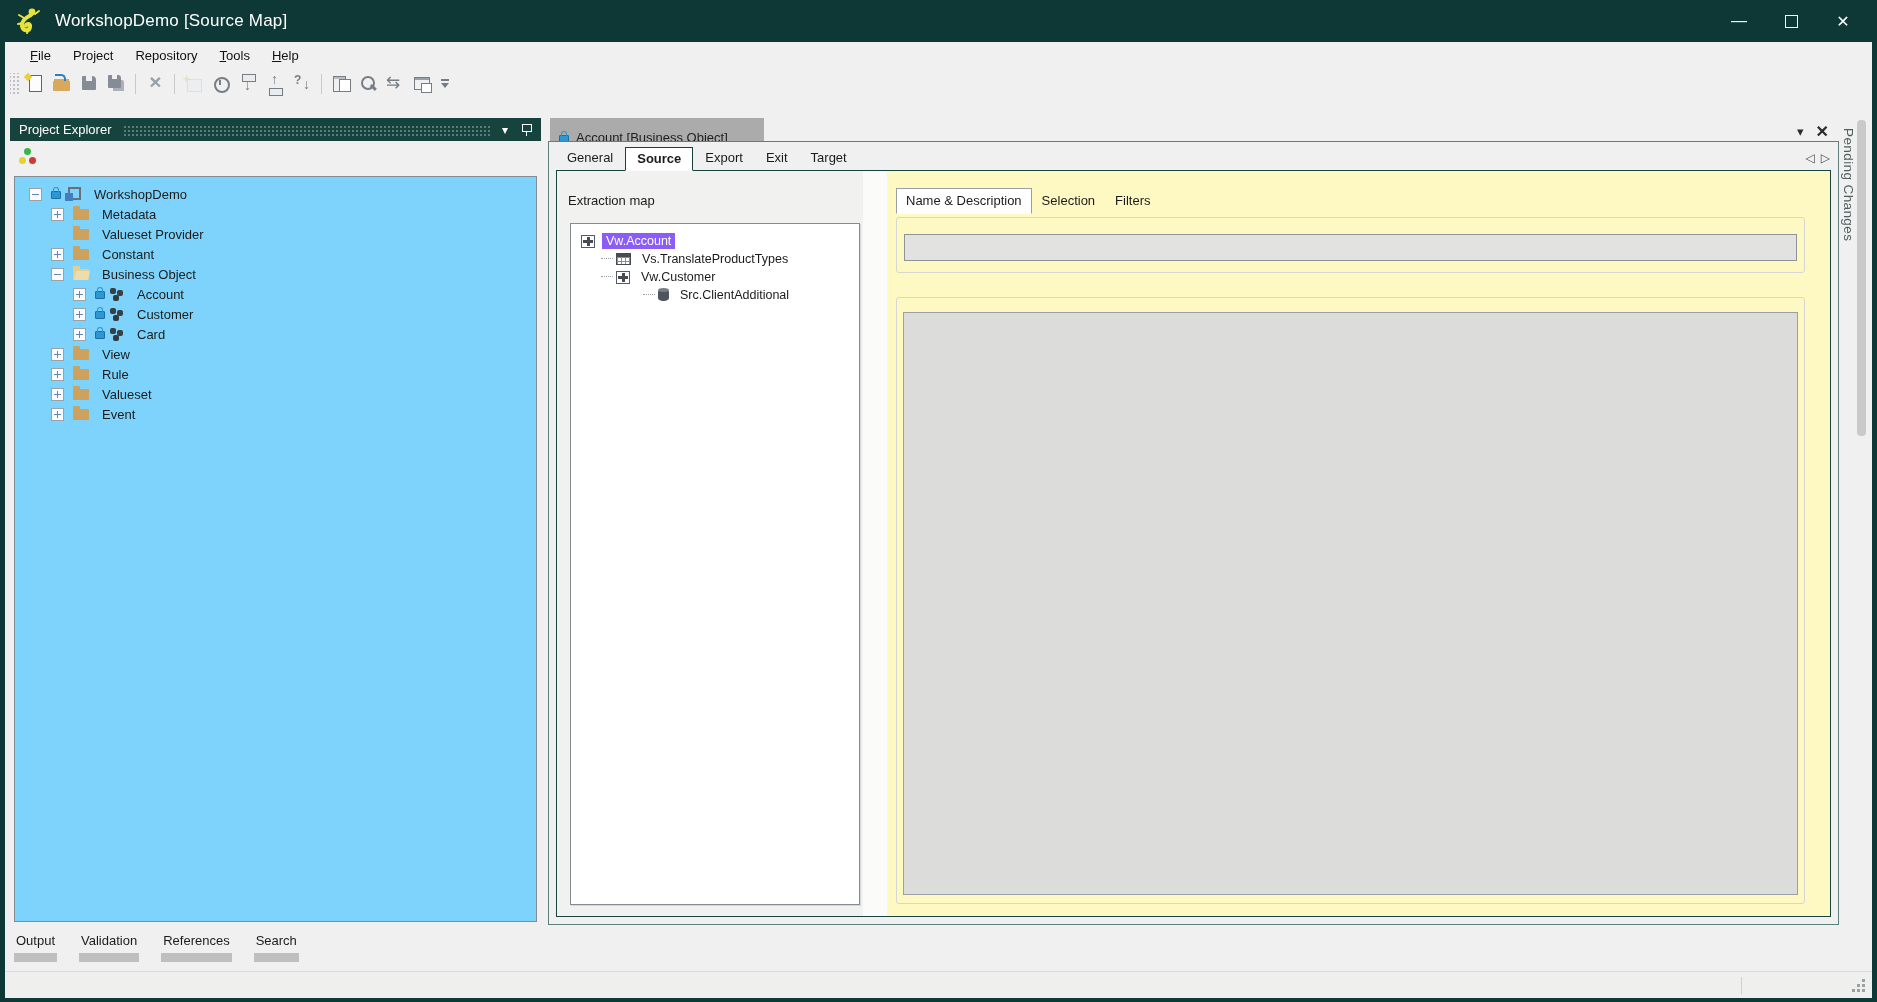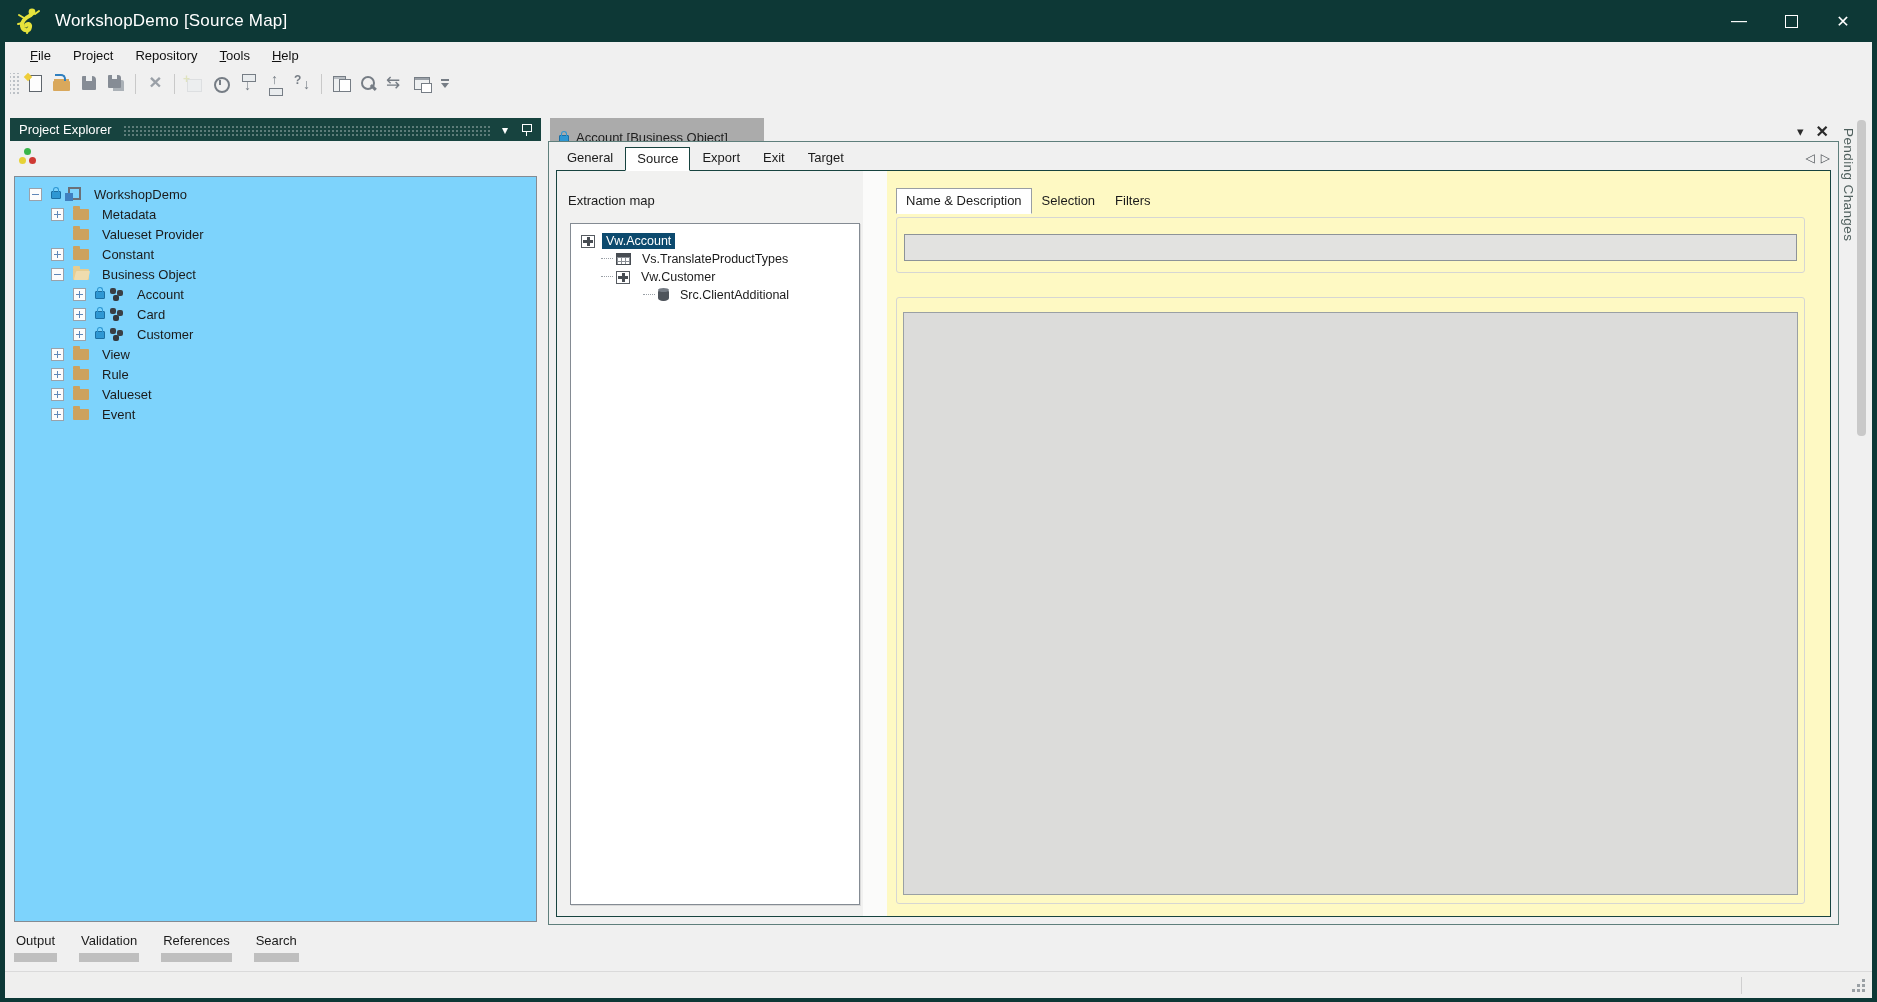--- a/index.html
+++ b/index.html
@@ -126,36 +126,36 @@
   .ti[data-icon="view"]::after { content:""; position:absolute; left:4.5px; top:1px; width:3px; height:9px; background:#474c52; }
   .ti[data-icon="table"] { width:15px; height:12px; border:1px solid #474c52; background:#fff; }
   .ti[data-icon="table"]::before { content:""; position:absolute; left:0; top:0; right:0; height:3px; background:#474c52; }
   .ti[data-icon="table"]::after { content:""; position:absolute; left:0; top:3px; right:0; bottom:0;
     background-image:linear-gradient(90deg,#8a8f95 1px,transparent 1px),linear-gradient(#8a8f95 1px,transparent 1px);
     background-size:4px 4px; }
   .ti[data-icon="db"] { width:11px; height:12px; background:#4e545b; border-radius:5px 5px 5px 5px / 3px 3px 3px 3px; }
   .ti[data-icon="db"]::before { content:""; position:absolute; left:0; top:-1px; width:11px; height:4px;
     background:#757c85; border-radius:50%; }
   .row-label { padding:1px 4px; }
-  [data-sel="1"] .row-label { background:#0c4a6e; color:#fff; }
+  [data-sel="1"] .row-label { background:#8b5cf6; color:#fff; }
 
   
   .docpanel { position:absolute; left:548px; top:118px; width:1291px; height:807px; }
   .doctab { position:absolute; left:2px; top:0; height:39px; width:214px; background:#ababab;
     display:flex; align-items:center; padding:0 9px; color:#1d1d1d; }
   .doctab .icon-lock { margin-right:7px; }
   .doc-controls { position:absolute; right:10px; top:4px; display:flex; gap:12px; color:#2b2b2b;
     font-size:13px; align-items:center; }
   .doc-close { font-size:16px; font-weight:700; }
   .docbody { position:absolute; left:0; right:0; top:23px; bottom:0; background:#f0f0f0;
     border:1px solid #5f7f7c; }
   .tabstrip { position:absolute; left:7px; top:5px; height:23px; display:flex; z-index:3; }
   .dtab { padding:3px 11px 4px; margin-right:1px; }
   .dtab[data-active="1"] { background:#fff; border:1px solid #17433f; border-bottom:1px solid #fff;
-    margin-bottom:-1px; font-weight:400; }
+    margin-bottom:-1px; font-weight:700; }
   .tabscroll { position:absolute; right:8px; top:9px; color:#4a4f54; font-size:12px; display:flex; gap:6px; z-index:3; }
   .tabpage { position:absolute; left:7px; right:7px; top:28px; bottom:7px; border:1px solid #17433f; background:#f1f1f0; }
 
   .extract-label { position:absolute; left:11px; top:22px; }
   .treebox2 { position:absolute; left:13px; top:52px; width:290px; height:682px; background:#fff;
     border:1px solid #848b93; padding-top:8px; overflow:hidden; box-shadow:1px 1px 0 #d8d8d8; }
   .xrow { height:18px; display:flex; align-items:center; white-space:nowrap; font-size:12.5px; }
   .xrow[data-depth="0"] { padding-left:10px; } .xrow[data-depth="1"] { padding-left:30px; }
   .xrow[data-depth="2"] { padding-left:72px; }
   .xrow[data-depth="1"]::before, .xrow[data-depth="2"]::before { content:""; width:12px; height:1px;
@@ -333,28 +333,28 @@
           <span class="exp"></span>
           <span class="icon-lock"></span>
           <span class="ti" data-icon="bo"></span>
           <span class="row-label">Account</span>
         </div>
 
         <div class="trow" data-depth="2" data-exp="plus" data-lock="1">
           <span class="exp"></span>
           <span class="icon-lock"></span>
           <span class="ti" data-icon="bo"></span>
-          <span class="row-label">Card</span>
+          <span class="row-label">Customer</span>
         </div>
 
         <div class="trow" data-depth="2" data-exp="plus" data-lock="1">
           <span class="exp"></span>
           <span class="icon-lock"></span>
           <span class="ti" data-icon="bo"></span>
-          <span class="row-label">Customer</span>
+          <span class="row-label">Card</span>
         </div>
 
         <div class="trow" data-depth="1" data-exp="plus">
           <span class="exp"></span>
 
           <span class="ti" data-icon="folder"></span>
           <span class="row-label">View</span>
         </div>
 
         <div class="trow" data-depth="1" data-exp="plus">

